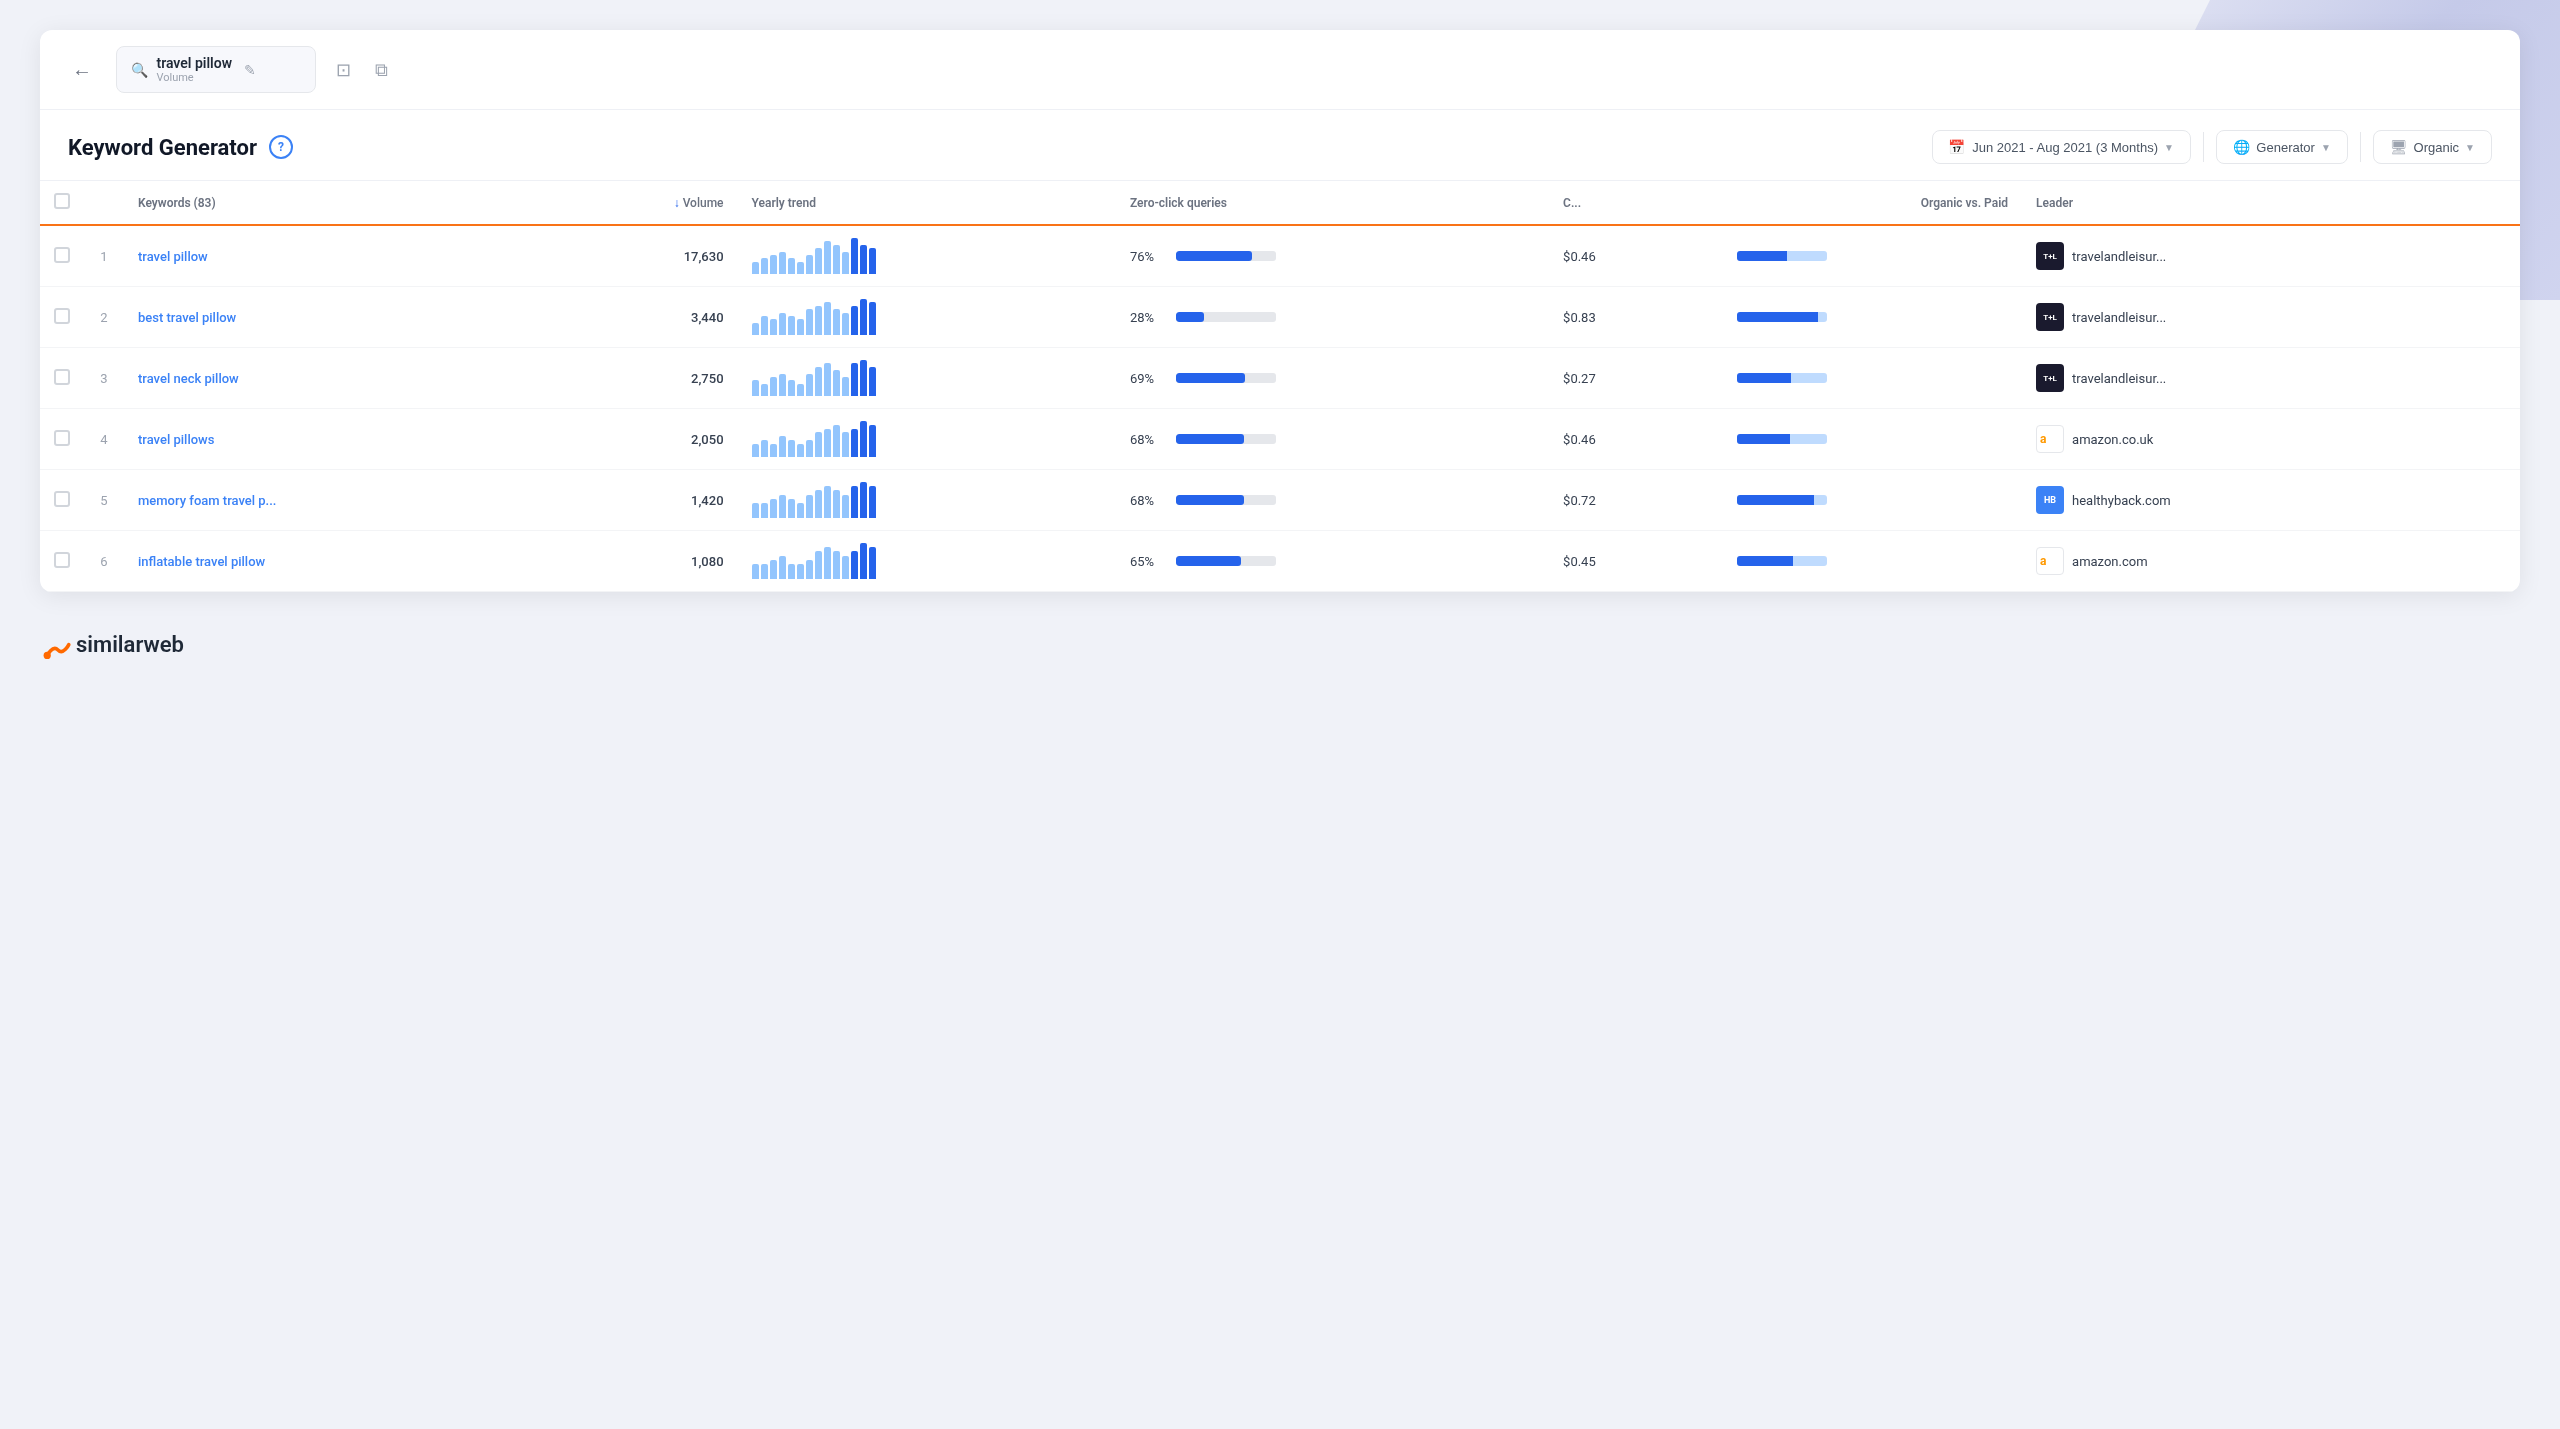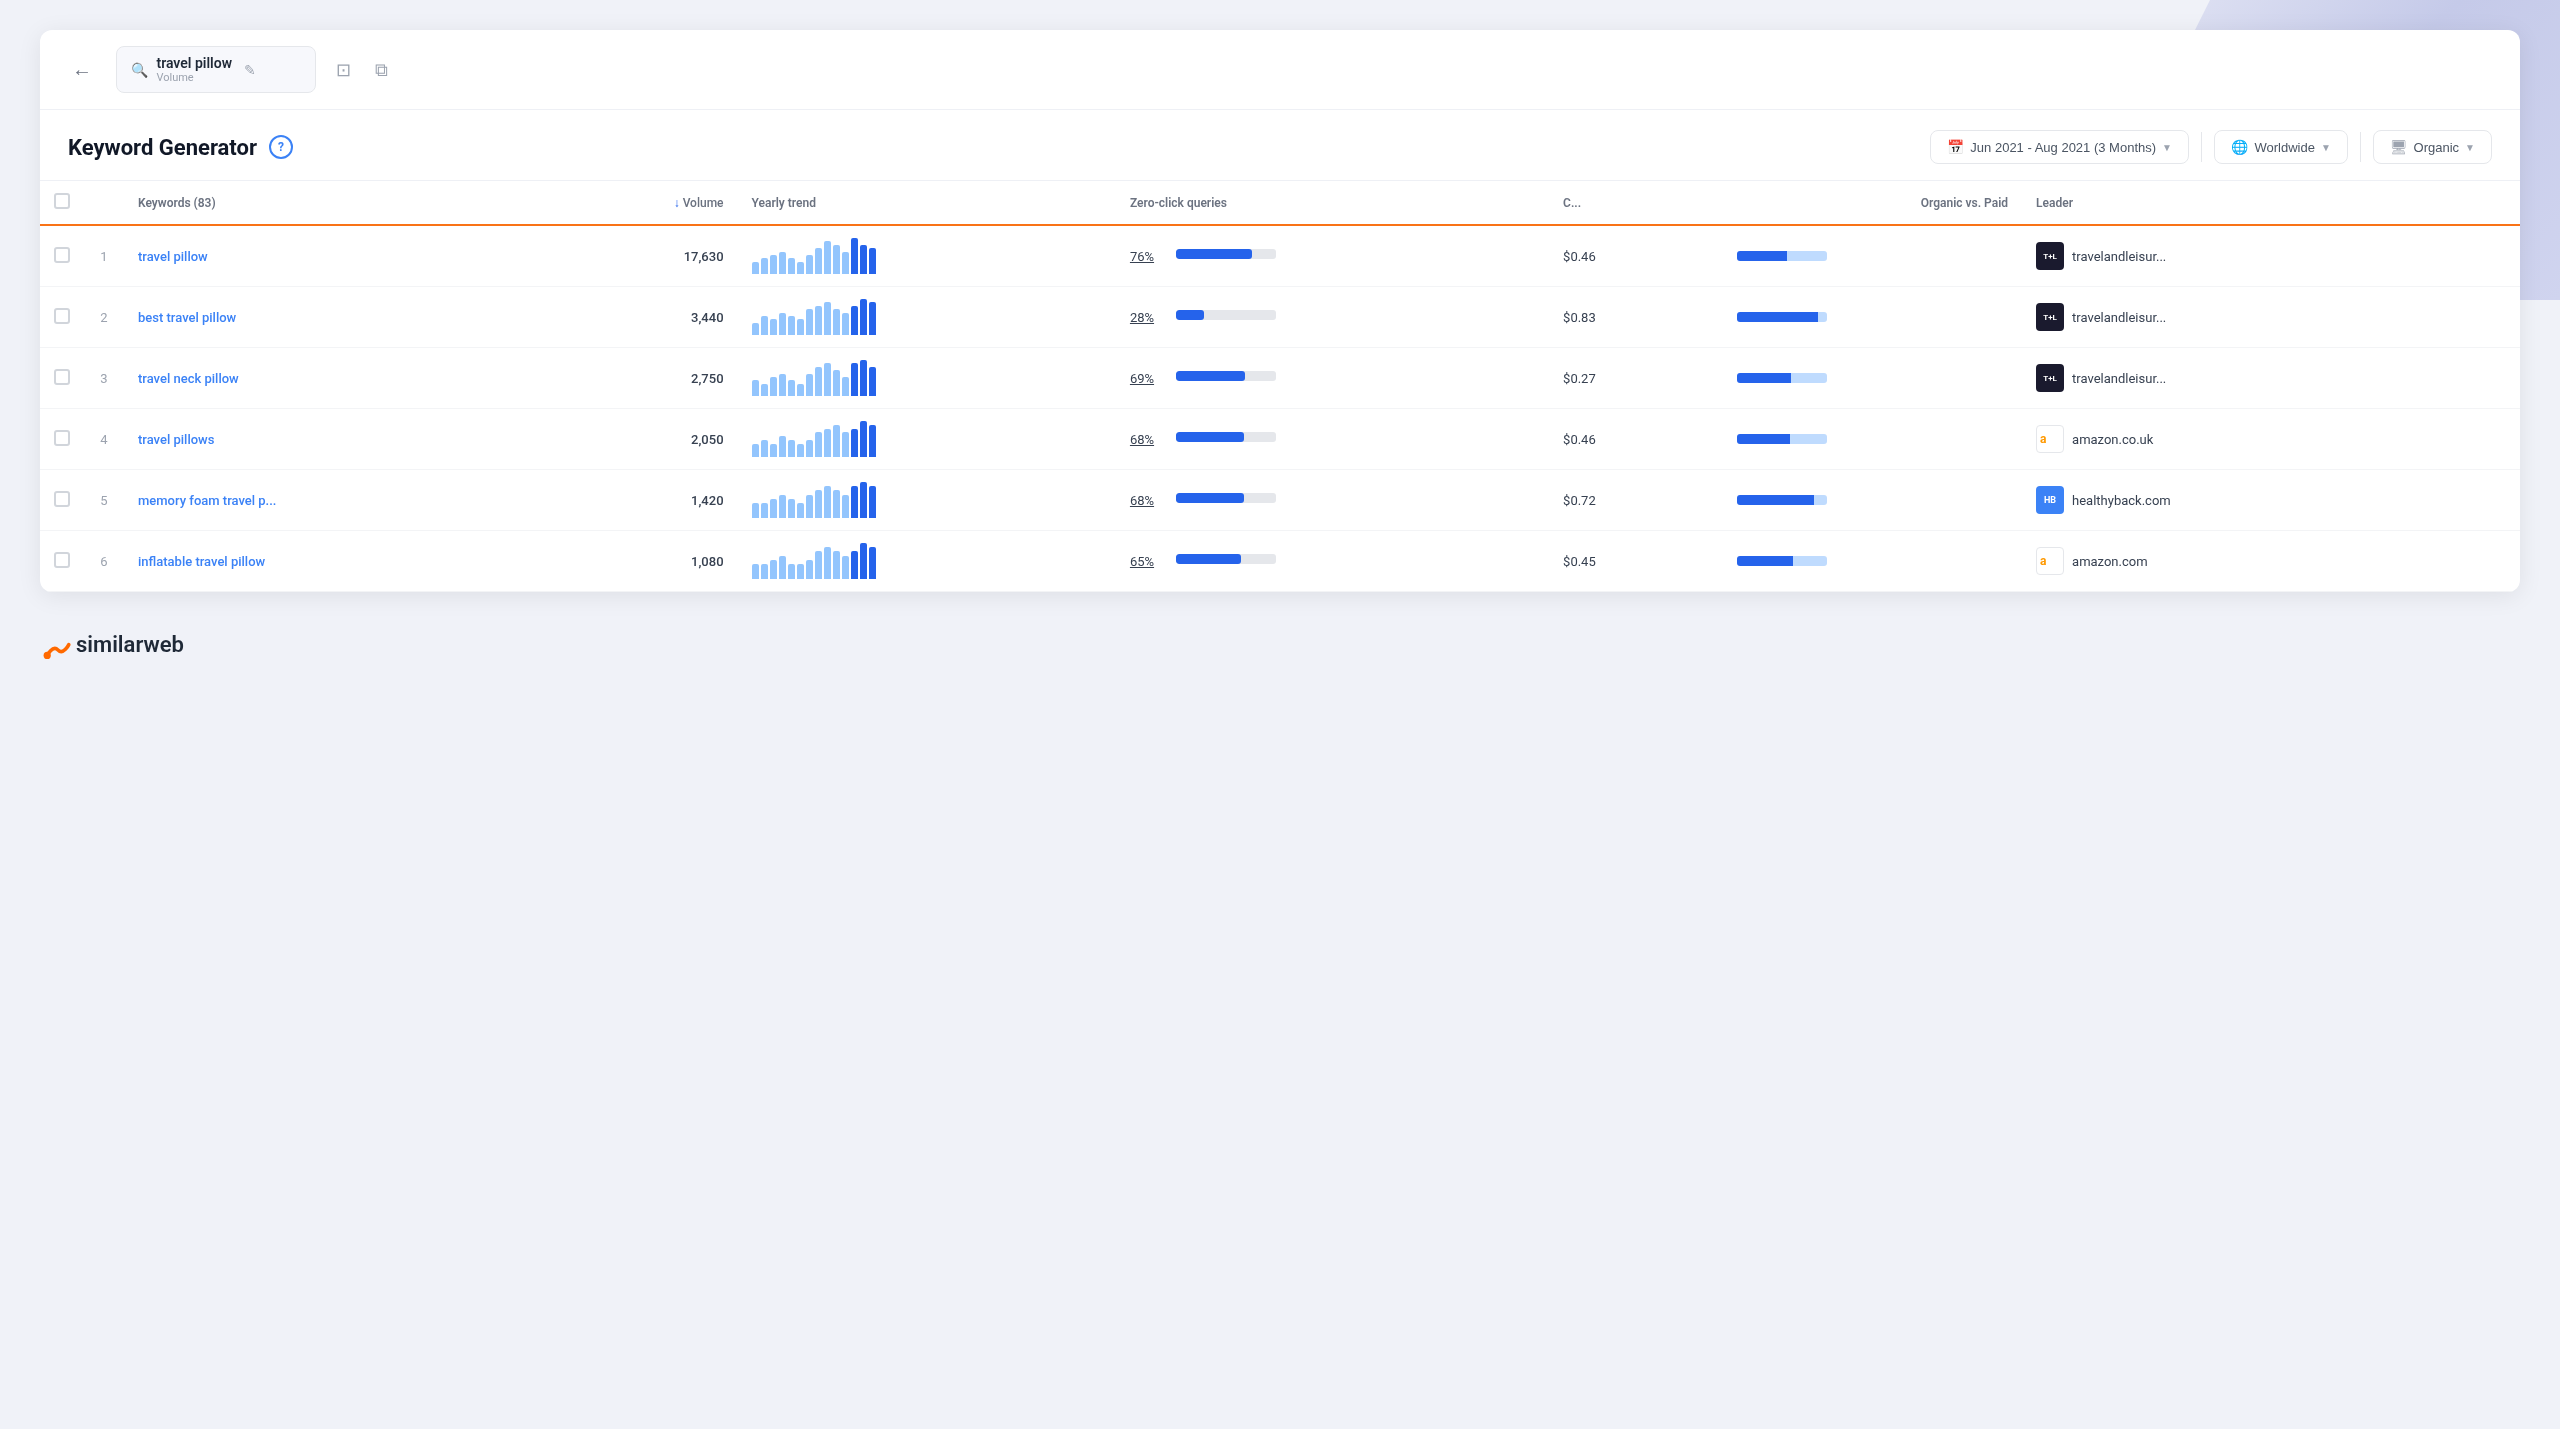--- a/index.html
+++ b/index.html
@@ -217,23 +217,22 @@
       border-radius: 2px 2px 0 0;
       background: #93c5fd;
       flex-shrink: 0;
     }
     .trend-bar.highlight {
       background: #2563eb;
     }
     
     .zero-click-wrap {
       display: flex;
-      align-items: flex-start;
+      align-items: center;
       gap: 8px;
-      text-decoration: underline;
     }
     .zero-click-pct {
       font-size: 13px;
       color: #374151;
       width: 38px;
       flex-shrink: 0;
     }
     .zero-click-bar-bg {
       width: 100px;
       height: 10px;
@@ -350,21 +349,21 @@
       </div>
       <div class="filters">
         <button class="filter-btn">
           <span class="icon">📅</span>
           <span>Jun 2021 - Aug 2021 (3 Months)</span>
           <span class="dropdown-arrow">▼</span>
         </button>
         <div class="filter-divider"></div>
         <button class="filter-btn">
           <span class="icon">🌐</span>
-          <span>Worldwide</span>
+          <span>Generator</span>
           <span class="dropdown-arrow">▼</span>
         </button>
         <div class="filter-divider"></div>
         <button class="filter-btn">
           <span class="icon">🖥</span>
           <span>Organic</span>
           <span class="dropdown-arrow">▼</span>
         </button>
       </div>
     </div>

